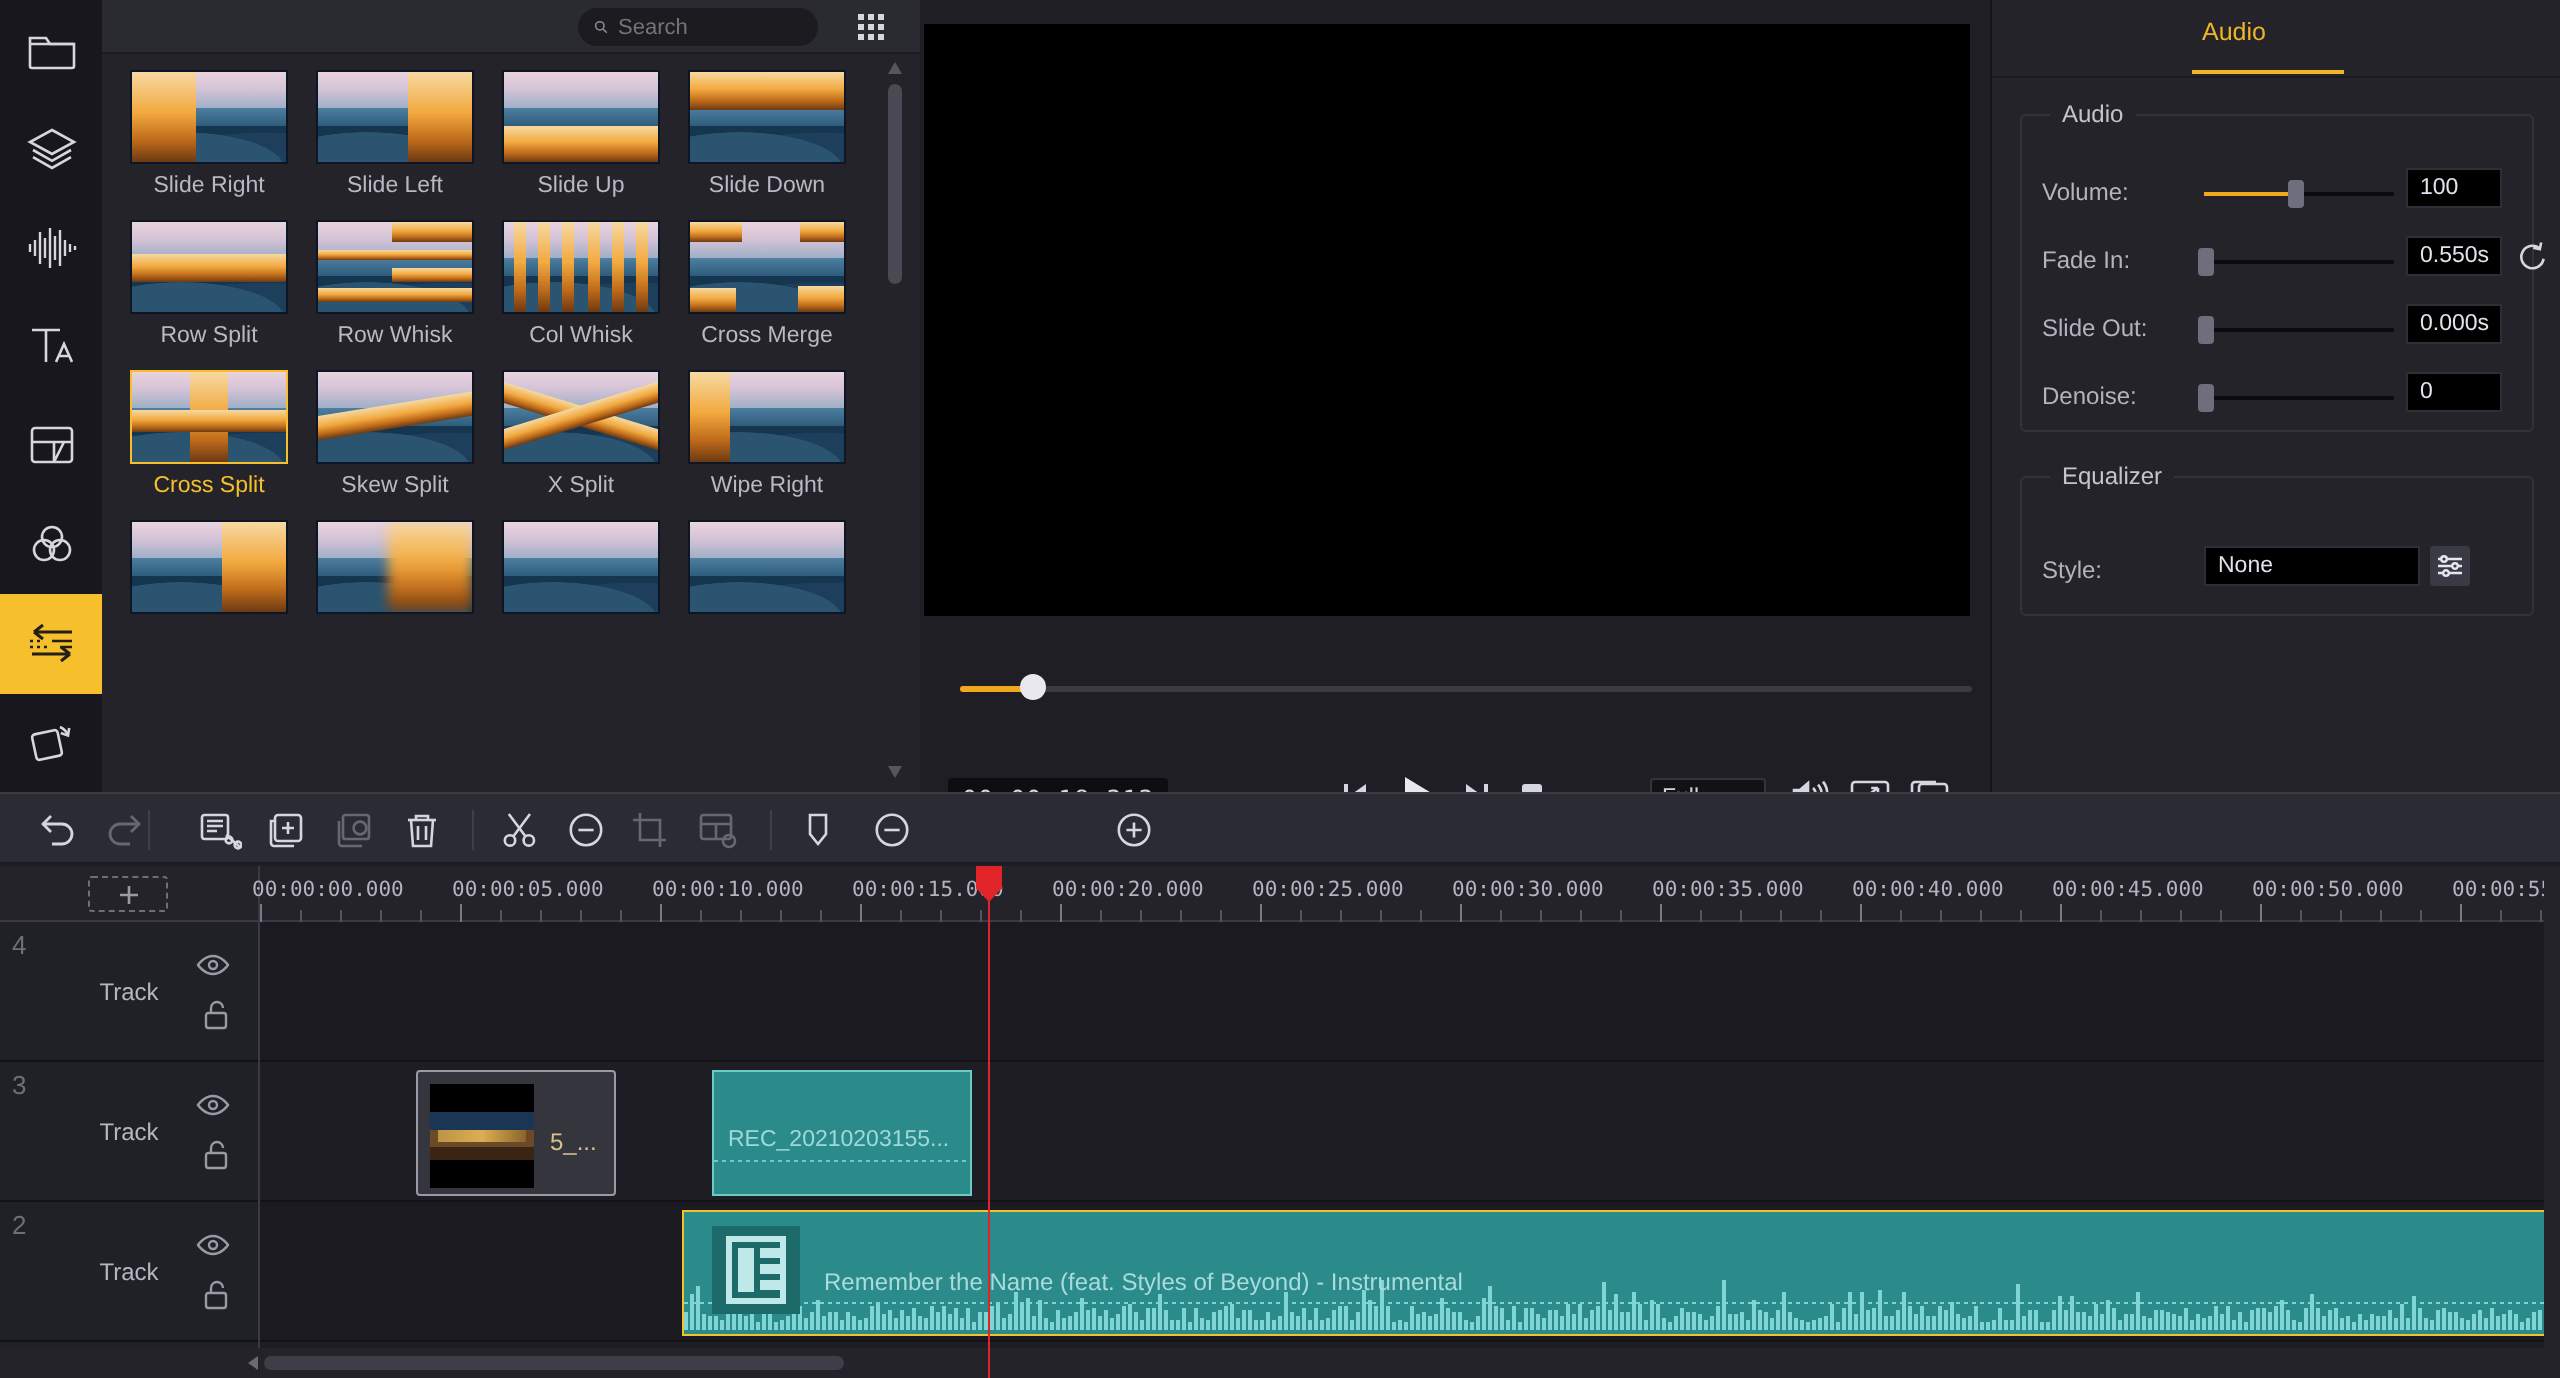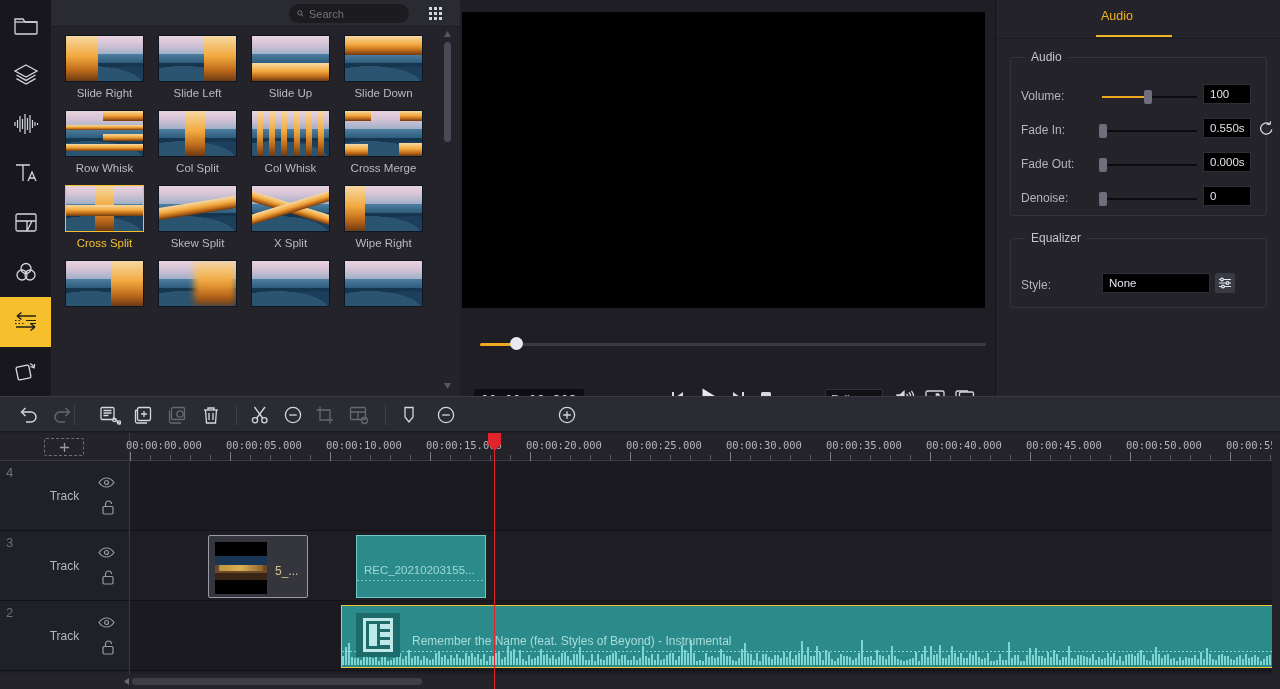--- a/index.html
+++ b/index.html
@@ -367,37 +367,37 @@
             </div>
             <div class="cap">Slide Down</div>
           </div>
           <div class="cell">
             <div class="thumb">
               <div class="scene">
                 <div class="sky"></div>
                 <div class="sea"></div>
                 <div class="hill"></div>
               </div>
+              <div class="ov sun" style="left: 0px; top: 36%; width: 100%; height: 30%;"></div>
+            </div>
+            <div class="cap">Row Split</div>
+          </div>
+          <div class="cell">
+            <div class="thumb">
+              <div class="scene">
+                <div class="sky"></div>
+                <div class="sea"></div>
+                <div class="hill"></div>
+              </div>
               <div class="ov sun" style="left: 48%; top: 0px; width: 52%; height: 22%;"></div>
               <div class="ov sun" style="left: 0px; top: 30%; width: 100%; height: 12%;"></div>
               <div class="ov sun" style="left: 48%; top: 50%; width: 52%; height: 16%;"></div>
               <div class="ov sun" style="left: 0px; top: 74%; width: 100%; height: 14%;"></div>
             </div>
             <div class="cap">Row Whisk</div>
-          </div>
-          <div class="cell">
-            <div class="thumb">
-              <div class="scene">
-                <div class="sky"></div>
-                <div class="sea"></div>
-                <div class="hill"></div>
-              </div>
-              <div class="ov sun" style="left: 34%; top: 0px; width: 26%; height: 100%;"></div>
-            </div>
-            <div class="cap">Col Split</div>
           </div>
           <div class="cell">
             <div class="thumb">
               <div class="scene">
                 <div class="sky"></div>
                 <div class="sea"></div>
                 <div class="hill"></div>
               </div>
               <div class="ov sun" style="left: 6%; top: 0px; width: 8%; height: 100%;"></div>
               <div class="ov sun" style="left: 22%; top: 0px; width: 8%; height: 100%;"></div>
@@ -598,21 +598,21 @@
           <div class="sknob" style="left:-3px"></div>
         </div>
         <div class="vfield">0.550s</div>
         <svg id="reset-fade" width="17" height="17" viewBox="0 0 17 17" fill="none" stroke="#d6d6de" stroke-width="1.3">
           <path d="M13.8 9.4A5.6 5.6 0 1 1 11.6 4"></path>
             <path d="M12.6 1.3 11.9 4.6l-3.3-.7"></path>
         </svg>
       </div>
 
       <div class="frow" style="top:88px">
-        <span class="flabel">Fade Out:</span>
+        <span class="flabel">Slide Out:</span>
         <div class="srail">
           <div class="sknob" style="left:-3px"></div>
         </div>
         <div class="vfield">0.000s</div>
       </div>
 
       <div class="frow" style="top:122px">
         <span class="flabel">Denoise:</span>
         <div class="srail">
           <div class="sknob" style="left:-3px"></div>

